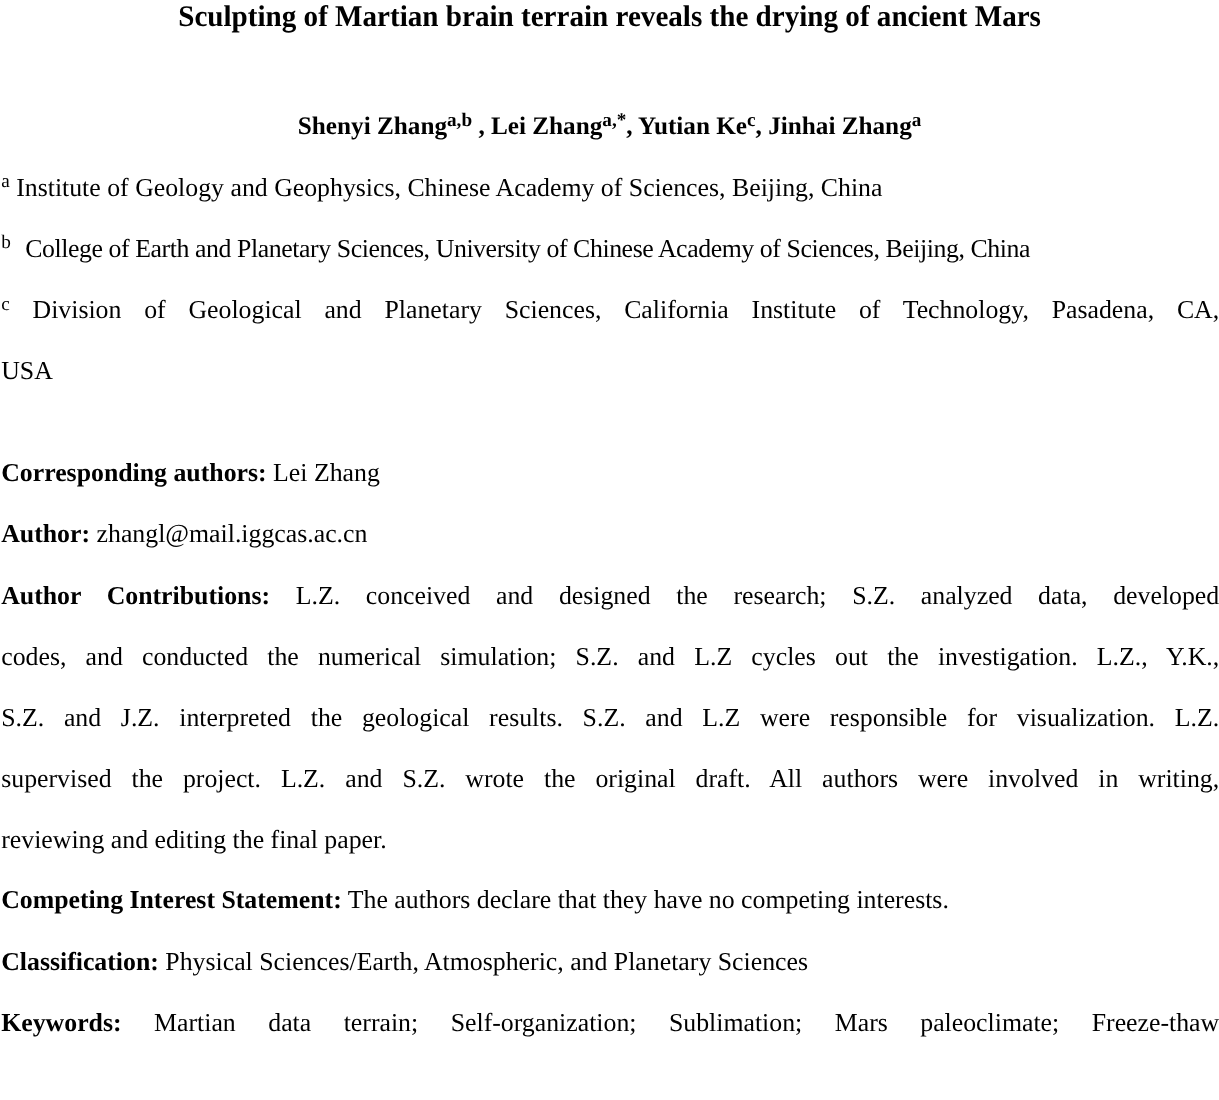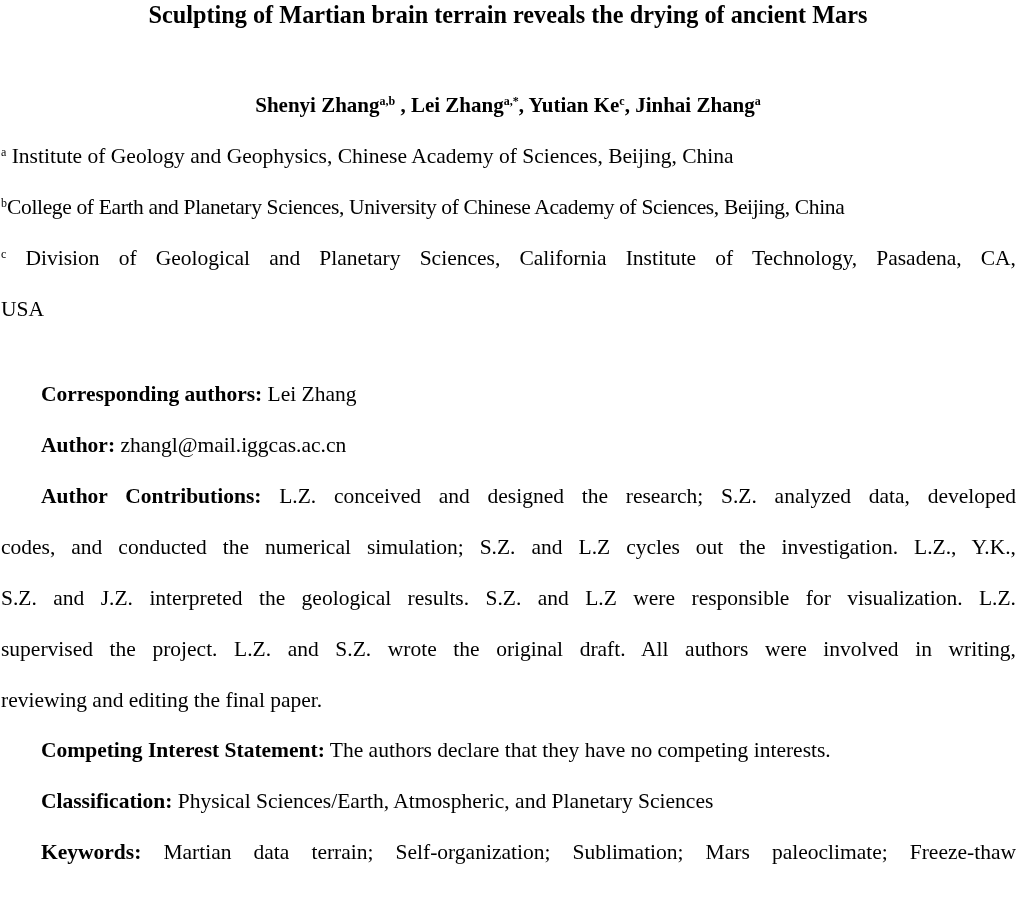--- a/index.html
+++ b/index.html
@@ -11,40 +11,40 @@
   .title {
     position: absolute; left: 0; top: 0; width: 1016px; text-align: center;
     font-weight: bold; font-size: 25px; line-height: 28px;
     transform: scaleX(0.97); transform-origin: center top;
     top: 1px;
   }
   .authors {
     position: absolute; left: 0; top: 92px; width: 1016px; text-align: center;
     font-weight: bold; font-size: 21px; line-height: 26px;
   }
-  sup { font-size: 12px; vertical-align: 7px; line-height: 0; font-weight: normal; }
+  sup { font-size: 16px; vertical-align: 7px; line-height: 0; font-weight: normal; }
   .authors sup { font-weight: bold; }
   .line {
     position: absolute; left: 1px; width: 1015px; font-size: 21.5px; line-height: 26px;
     white-space: nowrap;
   }
   .just { text-align: justify; text-align-last: justify; white-space: normal; }
-  b { font-weight: bold; margin-left: 40px; }
+  b { font-weight: bold; }
 </style>
 </head>
 <body>
 
 <div class="title">Sculpting of Martian brain terrain reveals the drying of ancient Mars</div>
 
 <div class="authors">
   <span>Shenyi Zhang</span><sup>a,b</sup><span> , </span><span>Lei Zhang</span><sup>a,*</sup><span>, </span><span>Yutian Ke</span><sup>c</sup><span>, </span><span>Jinhai Zhang</span><sup>a</sup>
 </div>
 
 <div class="line" style="top:143px;"><sup>a</sup><span> Institute of Geology and Geophysics, Chinese Academy of Sciences, Beijing, China</span></div>
-<div class="line" style="top:194px;"><sup>b</sup><span style="letter-spacing:-0.35px;">College of Earth and Planetary Sciences, University of Chinese Academy of Sciences, Beijing, China</span></div>
+<div class="line" style="top:194px;"><sup>b</sup><span style="letter-spacing:-0.35px;margin-left:12px;">College of Earth and Planetary Sciences, University of Chinese Academy of Sciences, Beijing, China</span></div>
 <div class="line just" style="top:245px;height:26px;"><sup>c</sup><span> Division of Geological and Planetary Sciences, California Institute of Technology, Pasadena, CA,</span></div>
 <div class="line" style="top:296px;">USA</div>
 
 <div class="line" style="top:381px;"><b>Corresponding authors:</b><span> Lei Zhang</span></div>
 
 <div class="line" style="top:432px;"><b>Author:</b><span> zhangl@mail.iggcas.ac.cn</span></div>
 
 <div class="line just" style="top:483px;height:26px;"><b>Author Contributions:</b><span> L.Z. conceived and designed the research; S.Z. analyzed data, developed</span></div>
 <div class="line just" style="top:534px;height:26px;">codes, and conducted the numerical simulation; S.Z. and L.Z cycles out the investigation. L.Z., Y.K.,</div>
 <div class="line just" style="top:585px;height:26px;">S.Z. and J.Z. interpreted the geological results. S.Z. and L.Z were responsible for visualization. L.Z.</div>

